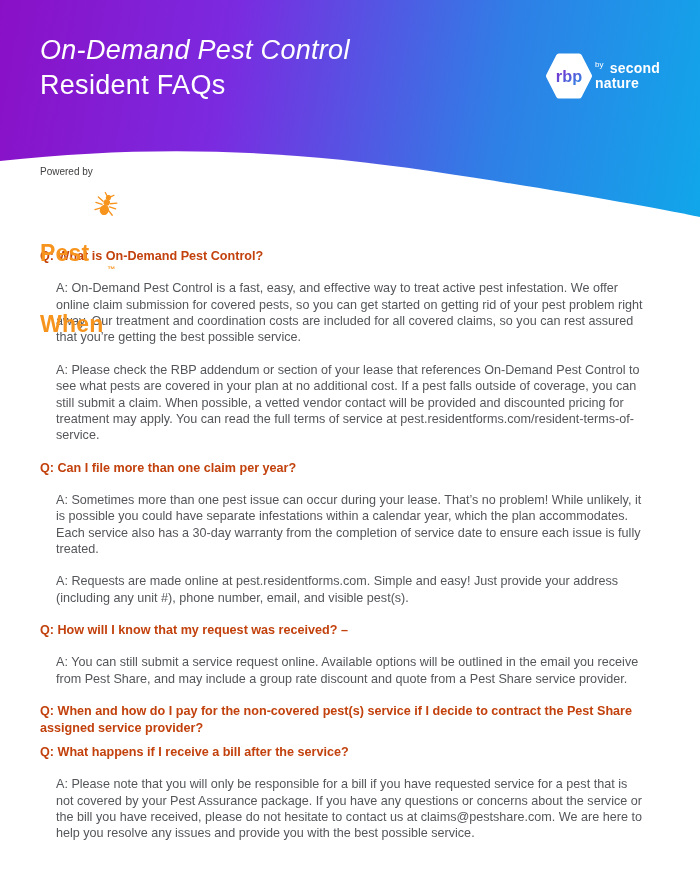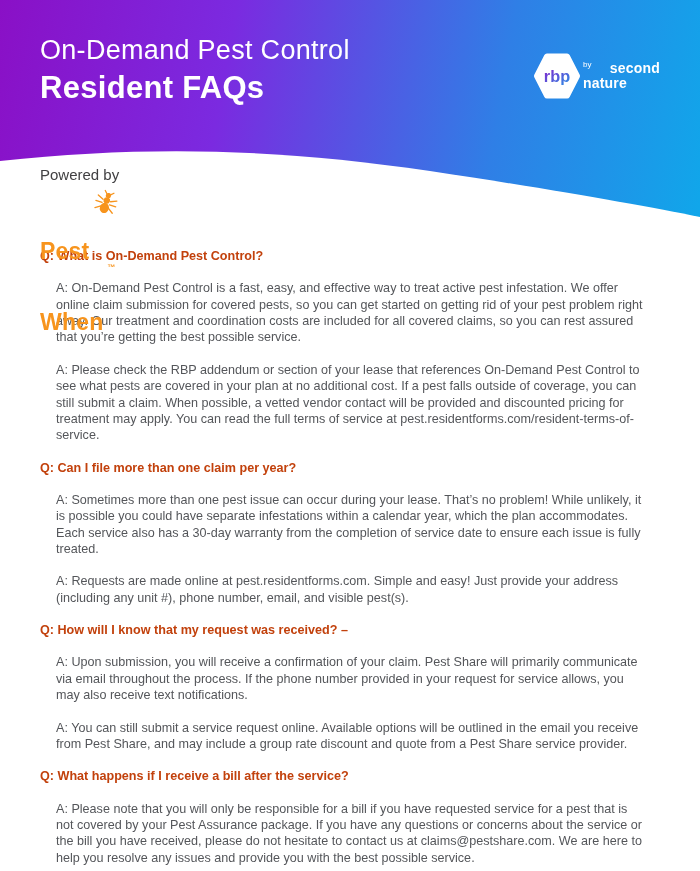--- a/index.html
+++ b/index.html
@@ -23,24 +23,25 @@
     position:absolute;
     left:40px;
     top:34px;
     color:#ffffff;
   }
   .header-title{
     font-size:27px;
     font-weight:500;
     letter-spacing:0.3px;
     line-height:1.25;
+    font-style:italic;
   }
   .header-subtitle{
-    font-size:31px;
-    font-weight:700;
+    font-size:27px;
+    font-weight:400;
     letter-spacing:0.3px;
     line-height:1.3;
   }
   .brand-block{
     position:absolute;
     right:40px;
     top:52px;
     display:flex;
     align-items:center;
     gap:2px;
@@ -50,41 +51,41 @@
     color:#ffffff;
     line-height:1.05;
     font-weight:700;
     font-size:14px;
     letter-spacing:0.2px;
   }
   .brand-by{
     font-size:8px;
     font-weight:400;
     vertical-align:6px;
-    margin-right:18px;
+    margin-right:6px;
   }
   .wave{
     position:absolute;
     left:0;
     bottom:0;
     width:700px;
     height:85px;
     display:block;
   }
   
   .pestshare{
     position:absolute;
     left:40px;
     top:166px;
     z-index:5;
   }
   .powered-by{
-    font-size:15px;
+    font-size:10px;
     color:#414042;
-    margin-bottom:9px;
+    margin-bottom:17px;
   }
   .ps-row{
     display:flex;
     align-items:flex-start;
     gap:4px;
   }
   .ps-word{
     color:#f7941d;
     font-weight:800;
     font-size:23px;
@@ -189,22 +190,22 @@
     <p class="faq-a">A: On-Demand Pest Control is a fast, easy, and effective way to treat active pest infestation. We offer online claim submission for covered pests, so you can get started on getting rid of your pest problem right away. Our treatment and coordination costs are included for all covered claims, so you can rest assured that you’re getting the best possible service.</p>
 
     <p class="faq-a">A: Please check the RBP addendum or section of your lease that references On-Demand Pest Control to see what pests are covered in your plan at no additional cost. If a pest falls outside of coverage, you can still submit a claim. When possible, a vetted vendor contact will be provided and discounted pricing for treatment may apply. You can read the full terms of service at pest.residentforms.com/resident-terms-of-service.</p>
 
     <p class="faq-q">Q: Can I file more than one claim per year?</p>
     <p class="faq-a">A: Sometimes more than one pest issue can occur during your lease. That’s no problem! While unlikely, it is possible you could have separate infestations within a calendar year, which the plan accommodates. Each service also has a 30-day warranty from the completion of service date to ensure each issue is fully treated.</p>
 
     <p class="faq-a">A: Requests are made online at pest.residentforms.com. Simple and easy! Just provide your address (including any unit #), phone number, email, and visible pest(s).</p>
 
     <p class="faq-q">Q: How will I know that my request was received? –</p>
-    <p class="faq-a">A: Upon submission, you will receive a confirmation of your claim. Pest Share will primarily communicate via email throughout the process. If the phone number provided in your request for service allows, you may also receive text notifications.</p>
 
     <p class="faq-a">A: You can still submit a service request online. Available options will be outlined in the email you receive from Pest Share, and may include a group rate discount and quote from a Pest Share service provider.</p>
 
+    <p class="faq-q">Q: When and how do I pay for the non-covered pest(s) service if I decide to contract the Pest Share assigned service provider?</p>
 
     <p class="faq-q">Q: What happens if I receive a bill after the service?</p>
     <p class="faq-a">A: Please note that you will only be responsible for a bill if you have requested service for a pest that is not covered by your Pest Assurance package. If you have any questions or concerns about the service or the bill you have received, please do not hesitate to contact us at claims@pestshare.com. We are here to help you resolve any issues and provide you with the best possible service.</p>
   </div>
 
 </div>
 
 </body></html>

